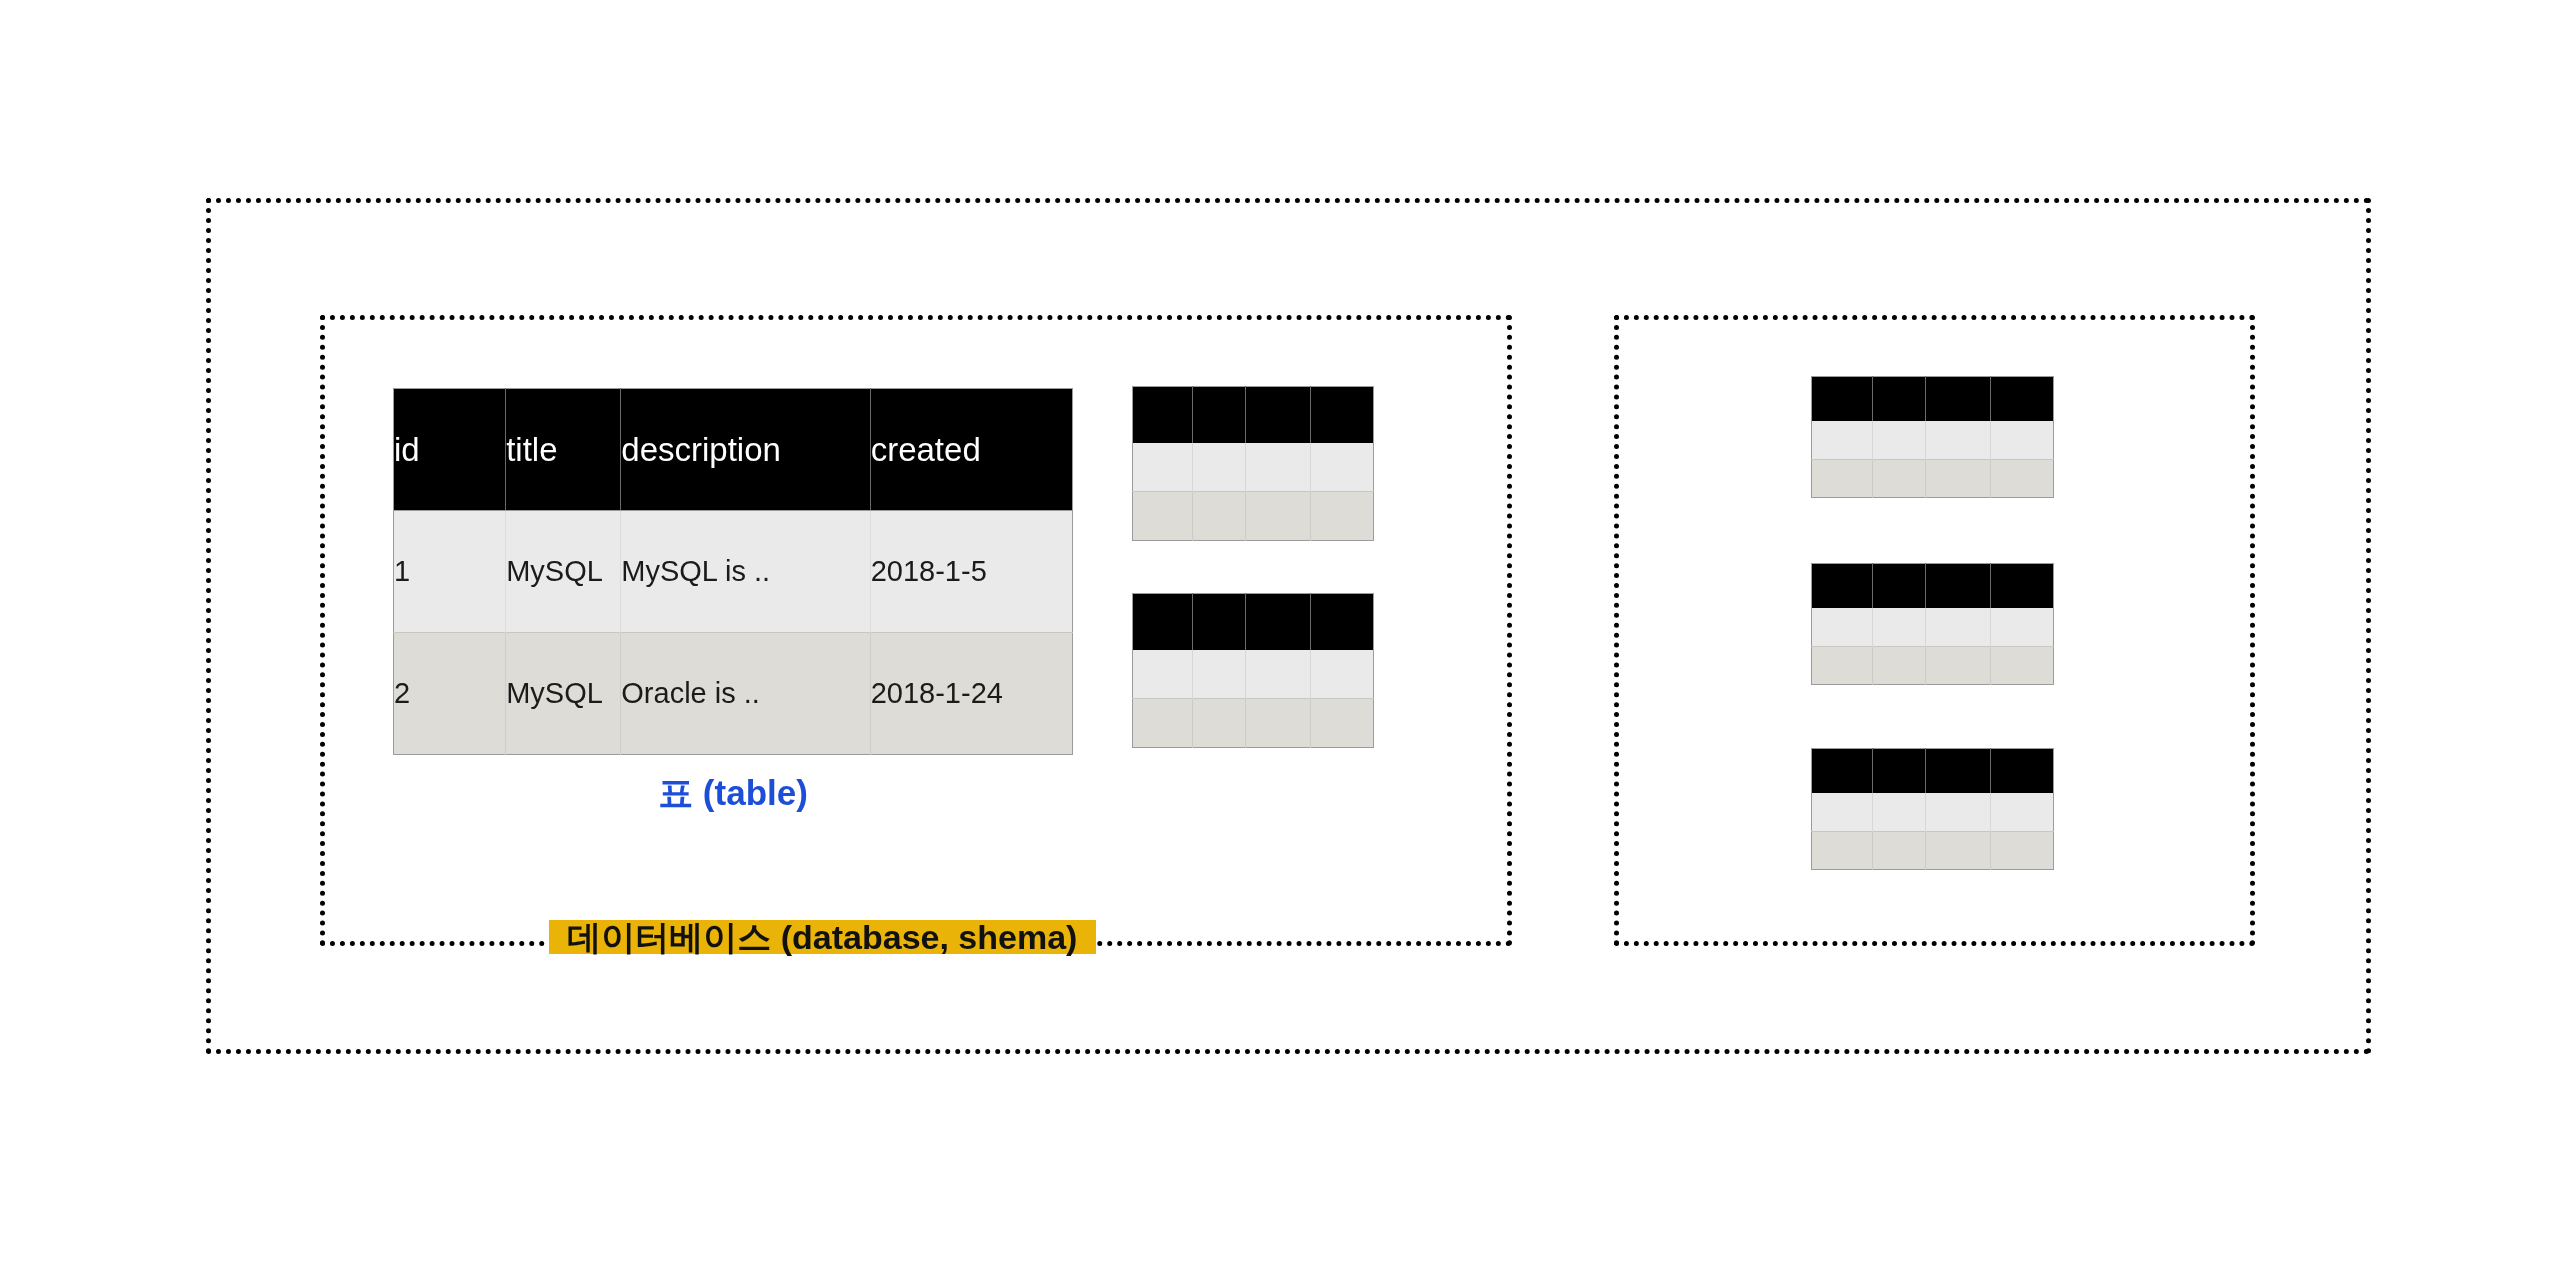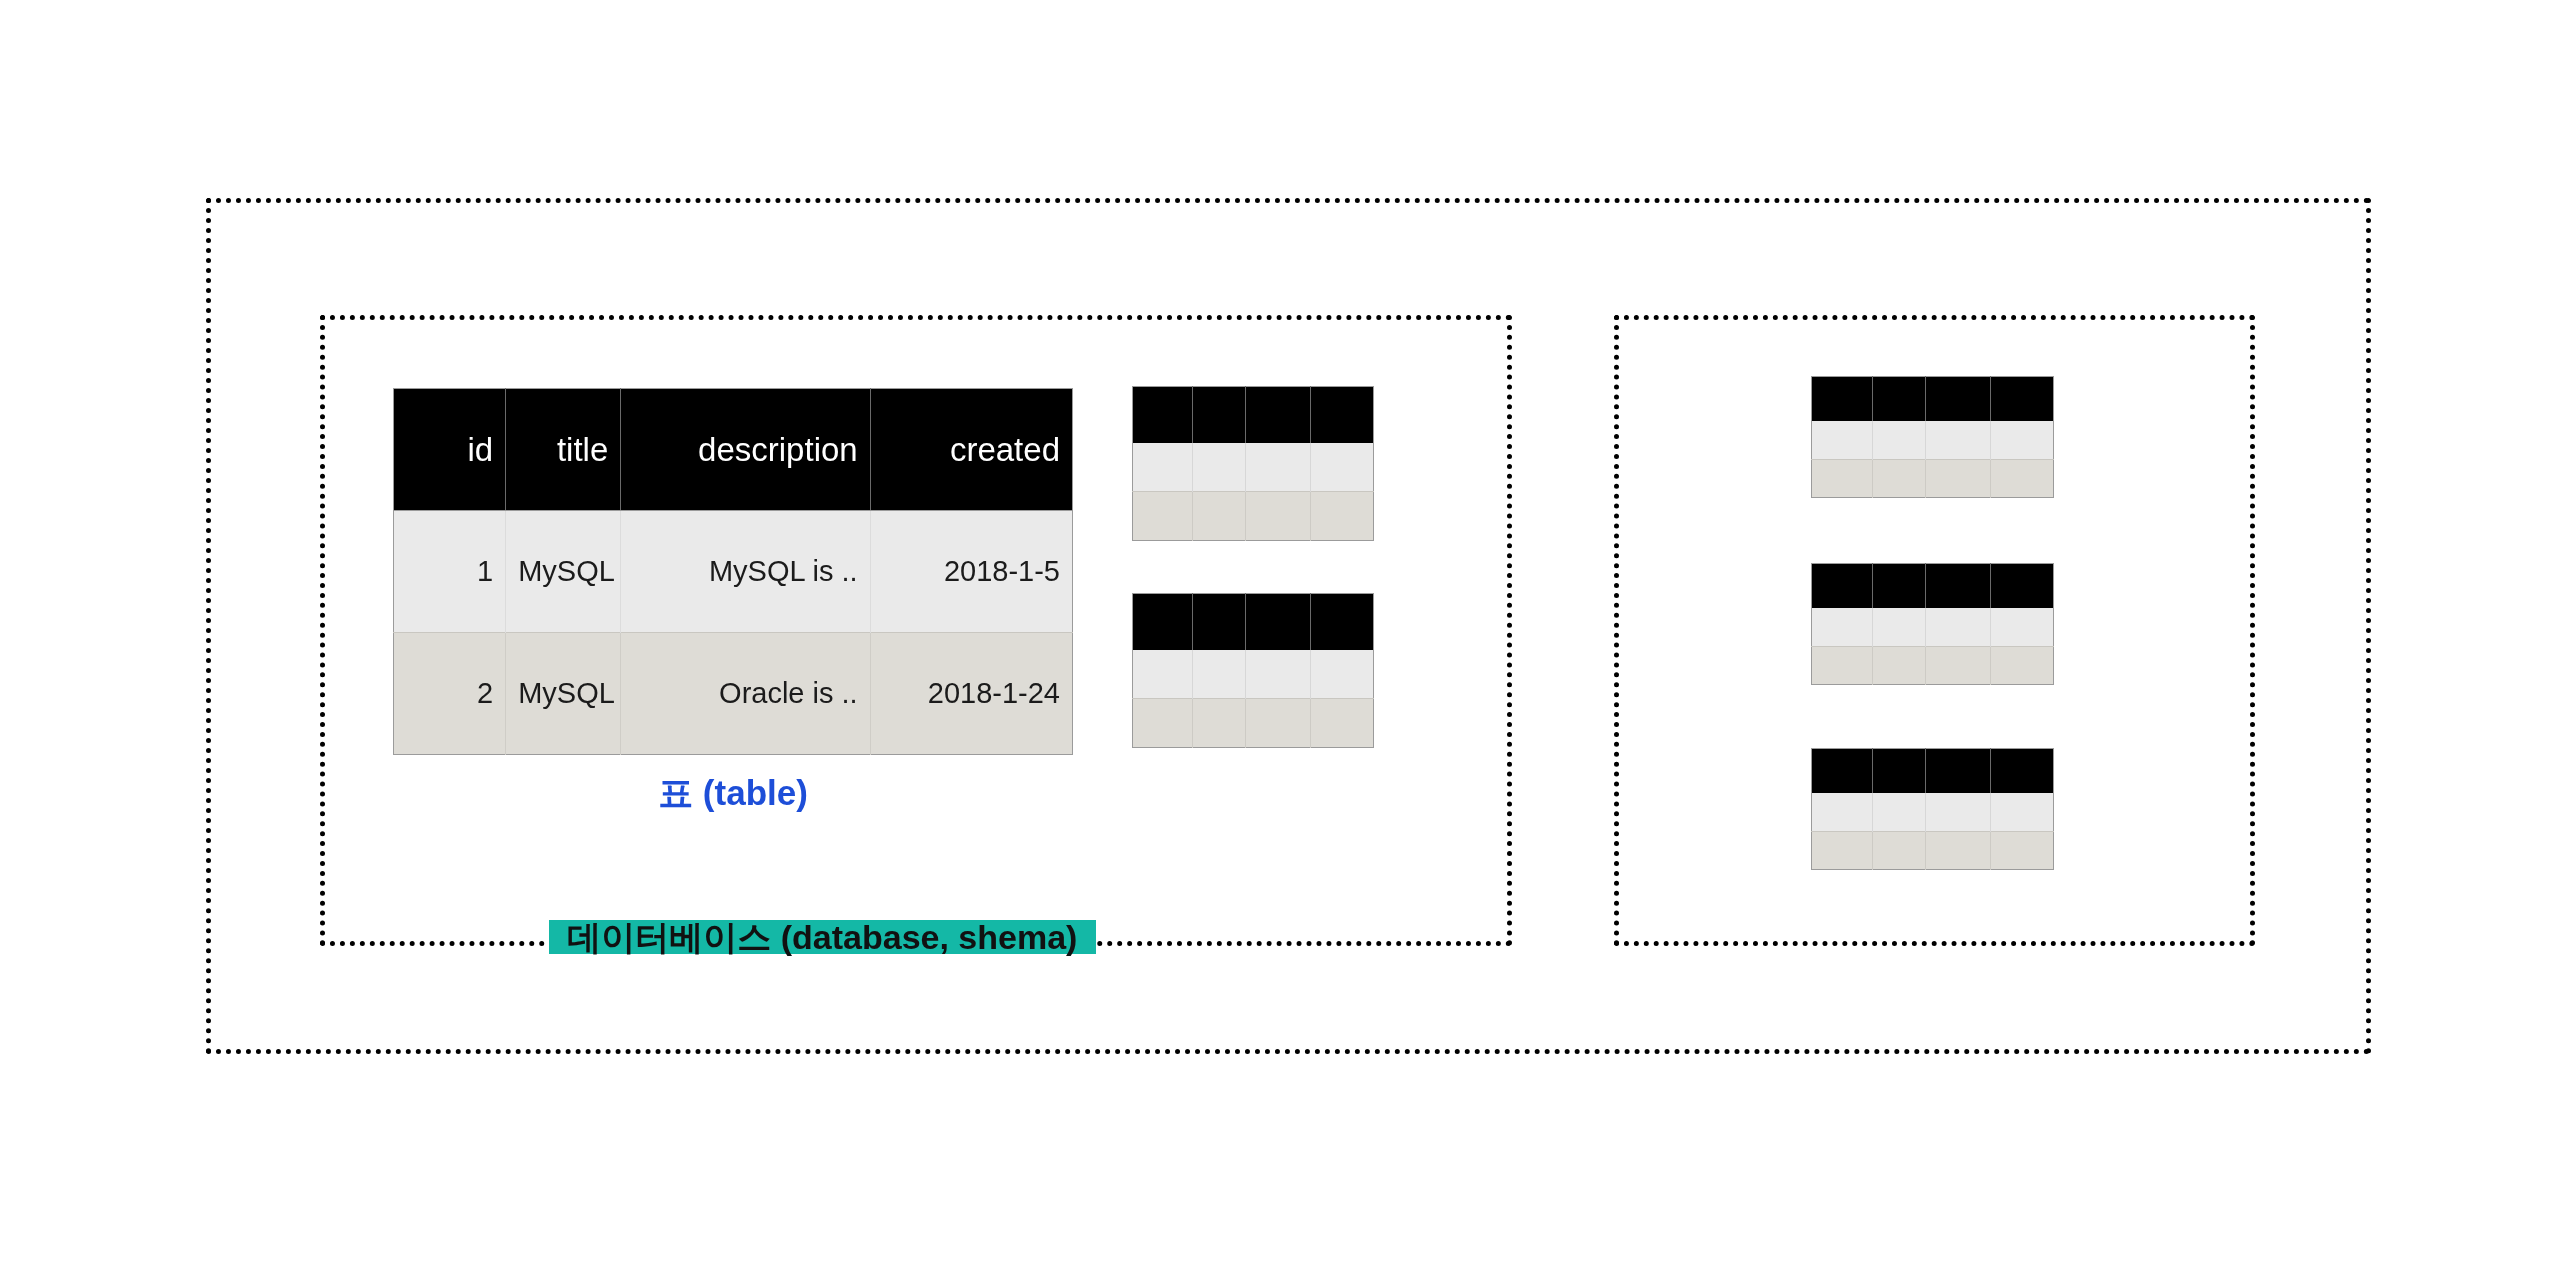--- a/index.html
+++ b/index.html
@@ -19,21 +19,21 @@
     border-radius:1.7px;
     box-sizing:border-box;
   }
   #server-box{left:206px;top:198px;width:2165px;height:856px;}
   #db-box{left:320px;top:315px;width:1192px;height:631px;}
   #db-box-2{left:1614px;top:315px;width:641px;height:631px;}
 
   
   .border-label{
     position:absolute;
-    background:#14b8a6;
+    background:#eab308;
     color:#111111;
     font-weight:bold;
     white-space:nowrap;
     line-height:1;
     padding:0 18.3px;
     font-size:34px;
   }
   #db-label{left:549px;top:920px;}
   #server-label{left:909px;top:1030px;font-size:36px;}
 
@@ -46,22 +46,22 @@
     box-sizing:border-box;
     border-collapse:collapse;
     table-layout:fixed;
     background:#eaeaea;
   }
   #main-table col.c-id{width:112px;}
   #main-table col.c-title{width:115px;}
   #main-table col.c-desc{width:249px;}
   #main-table col.c-created{width:202px;}
   #main-table th,#main-table td{
-    padding:12px;margin:0;
-    text-align:right;
+    padding:0;margin:0;
+    text-align:left;
     vertical-align:middle;
     border-right:1.7px solid #9b9b9b;
     box-sizing:border-box;
   }
   #main-table th:last-child,#main-table td:last-child{border-right:none;margin-left:30px;}
   #main-table thead th{
     background:#000000;color:#ffffff;
     height:122px;
     font-size:33px;font-weight:normal;
     border-right-color:#6a6a6a;

